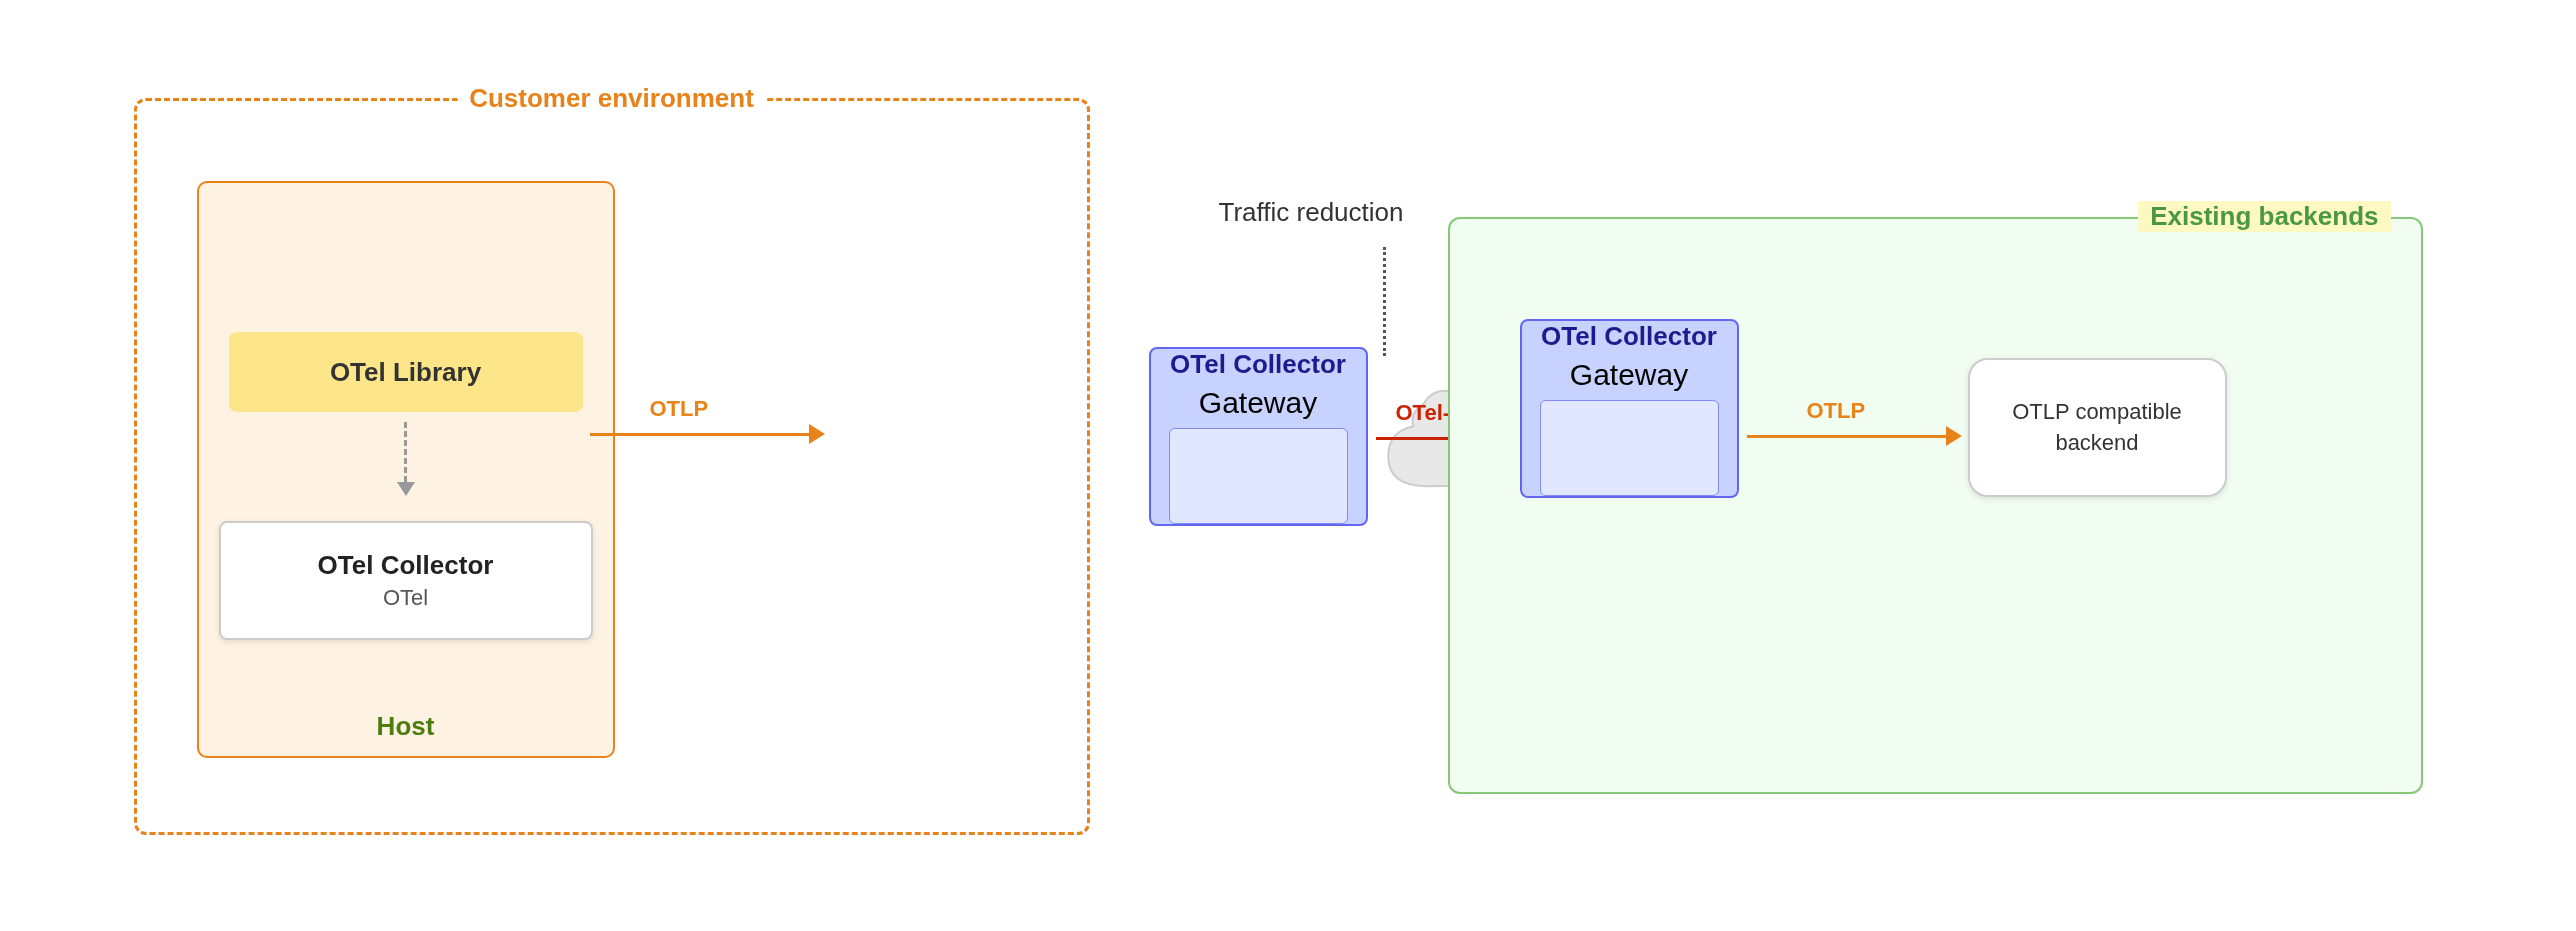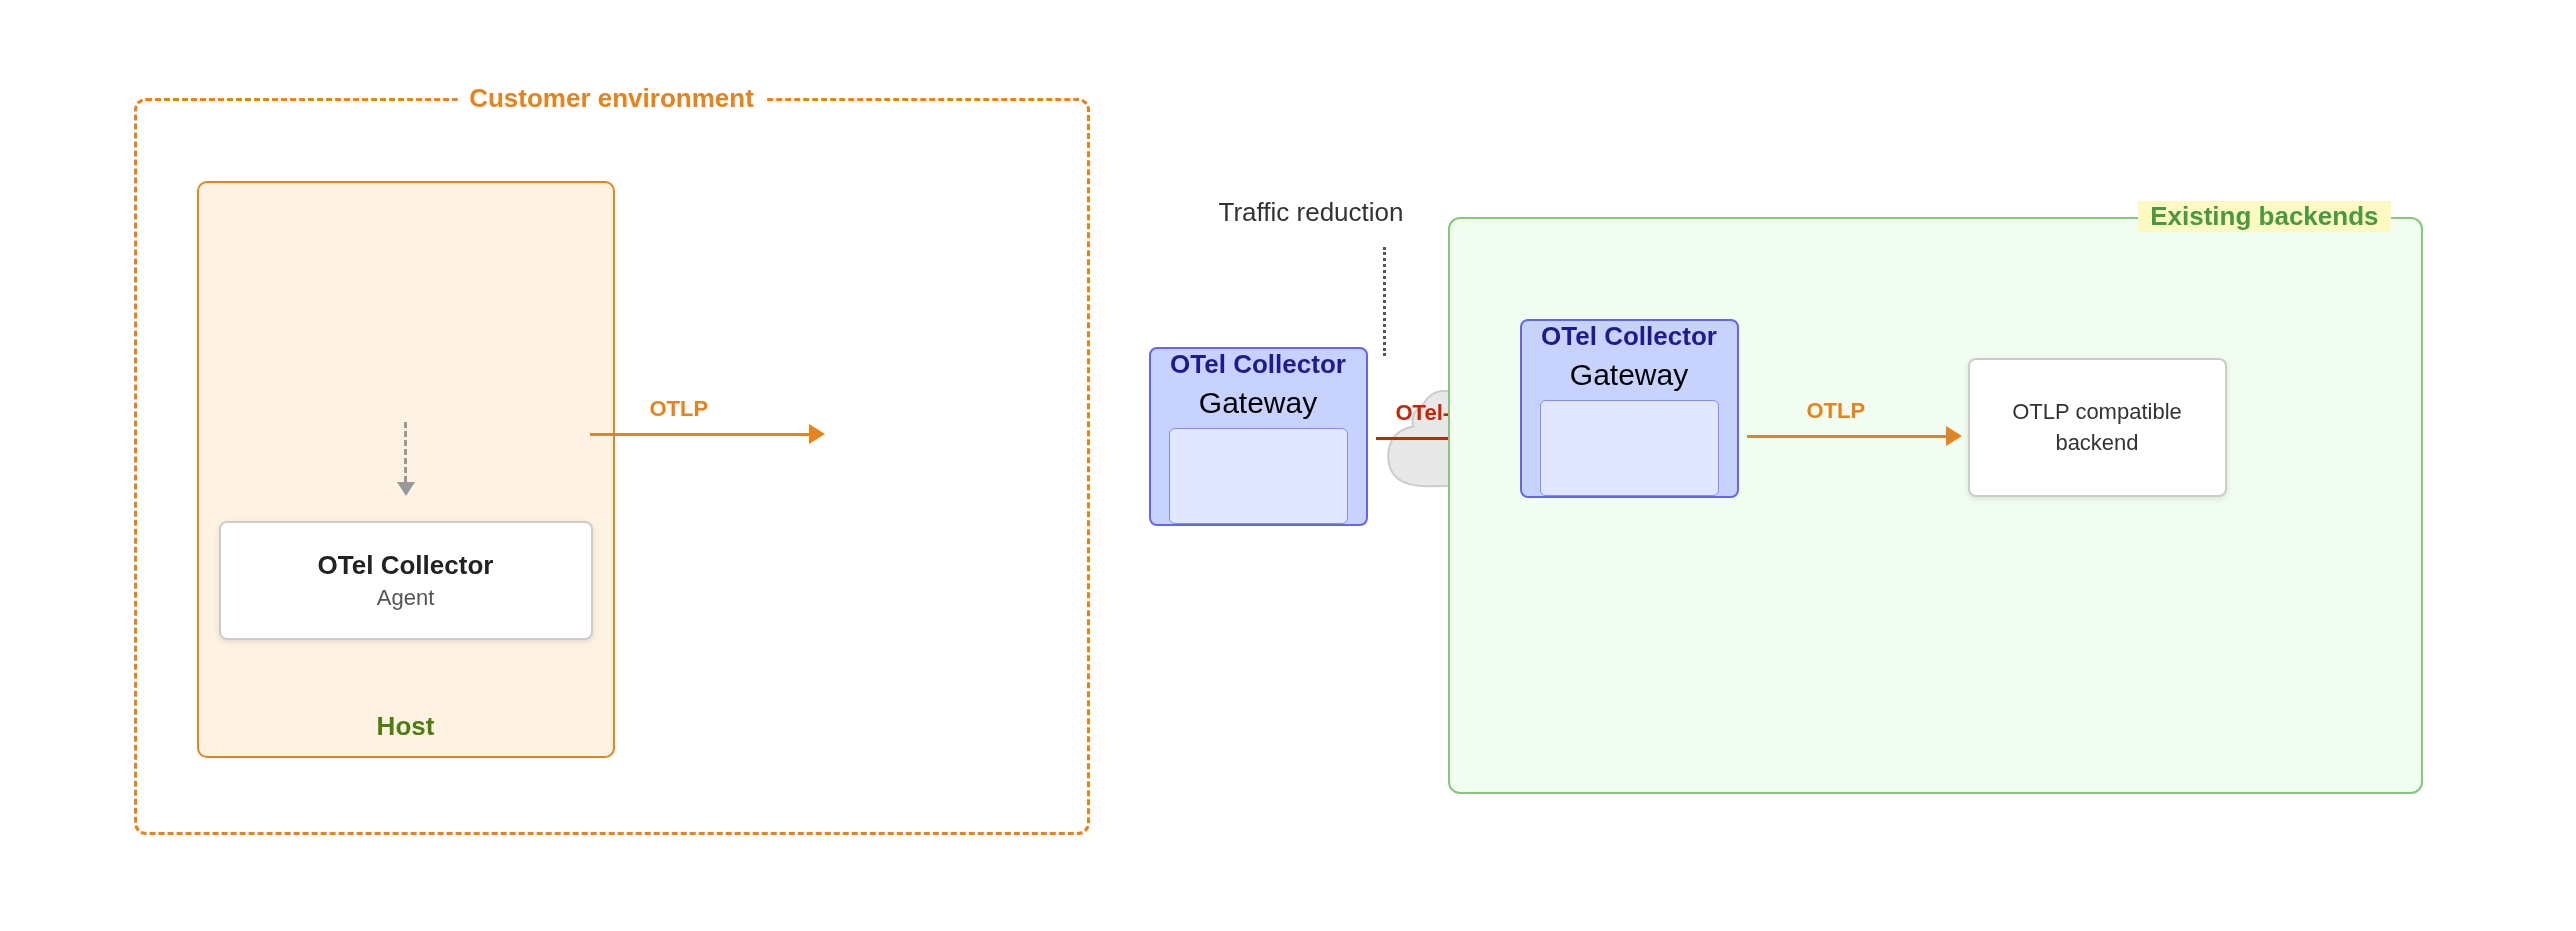--- a/index.html
+++ b/index.html
@@ -214,21 +214,21 @@
 
     
     .backend-box {
       position: absolute;
       left: 1692px;
       top: 299px;
       width: 259px;
       height: 139px;
       background: #fff;
       border: 2px solid #ccc;
-      border-radius: 8px;
+      border-radius: 20px;
       display: flex;
       align-items: center;
       justify-content: center;
       box-shadow: 0 2px 6px rgba(0,0,0,0.1);
     }
     .backend-label {
       font-size: 22px;
       color: #333;
       text-align: center;
       line-height: 1.4;
@@ -299,29 +299,32 @@
 
 <div class="diagram-container">
 
   <div class="customer-env">
     <span class="customer-env-label">Customer environment</span>
 
     <div class="host-box">
       <span class="host-label">Host</span>
 
 
+      <div class="otel-lib-box">
+        <span class="otel-lib-label">OTel Library</span>
+      </div>
 
       <div class="dashed-arrow-down">
         <div class="dashed-line-v"></div>
         <div class="arrow-down-head"></div>
       </div>
 
       <div class="agent-box">
         <span class="agent-title">OTel Collector</span>
-        <span class="agent-subtitle">Agent</span>
+        <span class="agent-subtitle">OTel</span>
       </div>
     </div>
   </div>
 
   <div class="otlp-arrow-1">
     <div class="arrow-line-h" style="width:219px;"></div>
     <div class="arrow-head-right"></div>
     <span class="arrow-label" style="top:-28px; left:60px; color:#e8821a;">OTLP</span>
   </div>
 

